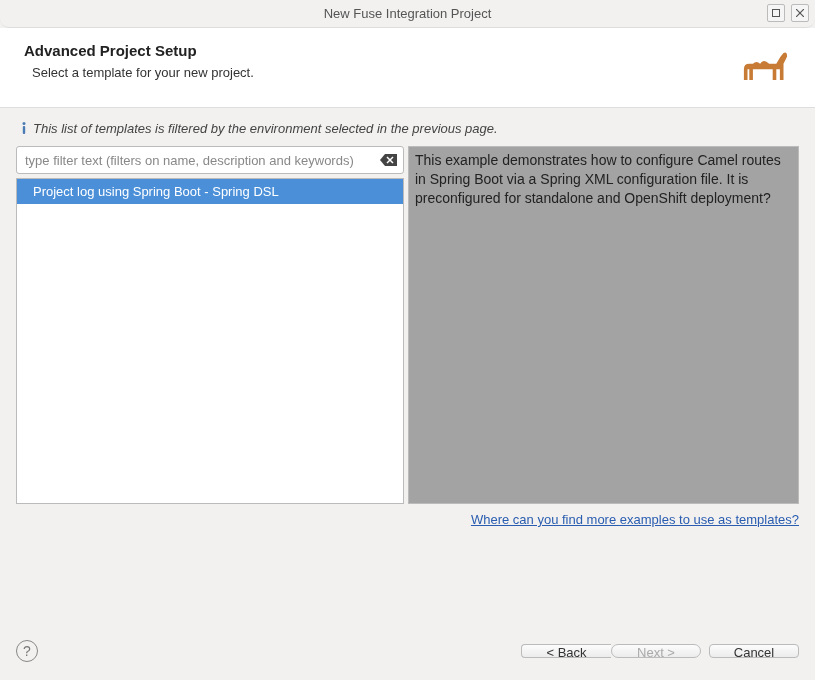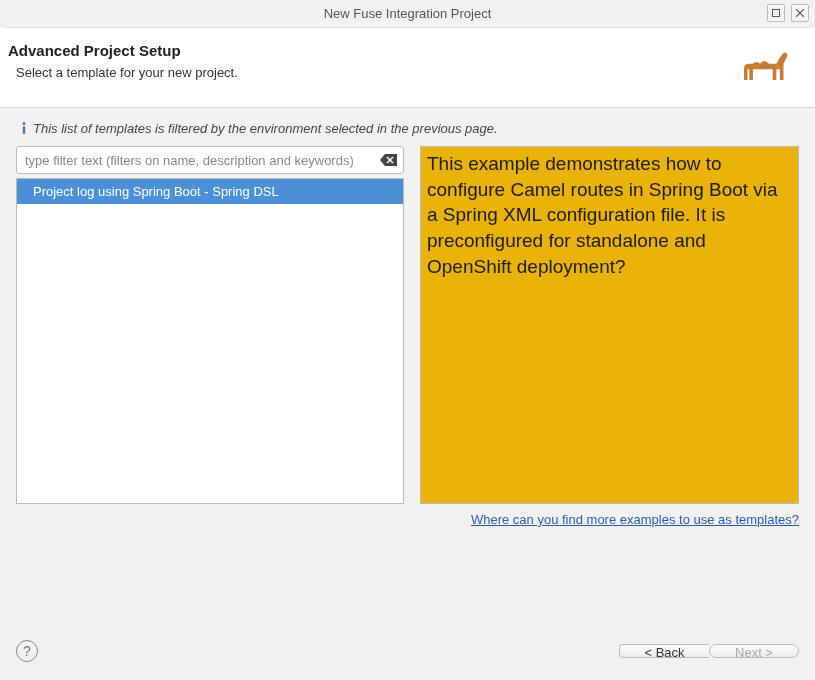--- a/index.html
+++ b/index.html
@@ -42,21 +42,21 @@
       display: flex;
       align-items: center;
       justify-content: center;
       font-size: 10px;
       color: #555;
       cursor: pointer;
       background: #f5f5f5;
     }
     .header-panel {
       background: #fff;
-      padding: 14px 18px 18px 4px;
+      padding: 14px 18px 18px 20px;
       display: flex;
       align-items: flex-start;
       justify-content: space-between;
       border-bottom: 1px solid #ddd;
     }
     .header-text {
       padding-left: 4px;
     }
     .header-title {
       font-size: 15px;
@@ -84,21 +84,21 @@
       color: #444;
       font-size: 13px;
     }
     .info-icon {
       width: 16px;
       height: 16px;
       flex-shrink: 0;
     }
     .content-row {
       display: flex;
-      gap: 16px;
+      gap: 4px;
       padding: 0 16px;
     }
     .left-col {
       width: 388px;
       display: flex;
       flex-direction: column;
     }
     .filter-wrap {
       position: relative;
       margin-bottom: 4px;
@@ -137,24 +137,24 @@
       font-size: 13px;
       cursor: pointer;
     }
     .template-item.selected {
       background: #4a8fd8;
       color: #fff;
     }
     .description-panel {
       flex: 1;
       border: 1px solid #bbb;
-      background: #eab308;
+      background: #a3a3a3;
       height: 358px;
       padding: 4px 6px;
-      font-size: 19px;
+      font-size: 14px;
       line-height: 1.35;
       color: #222;
       overflow-y: scroll;
     }
     .examples-link-row {
       text-align: right;
       padding: 8px 16px 0 16px;
     }
     .examples-link {
       color: #2a5db0;
@@ -282,14 +282,15 @@
 
 <div class="footer">
   <div class="help-icon">
     <span>?</span>
   </div>
   <div class="button-row">
     <div class="btn-group">
       <button class="btn">&lt; Back</button>
       <button class="btn" disabled="">Next &gt;</button>
     </div>
+    <button class="btn">Cancel</button>
   </div>
 </div>
 
 </body></html>

